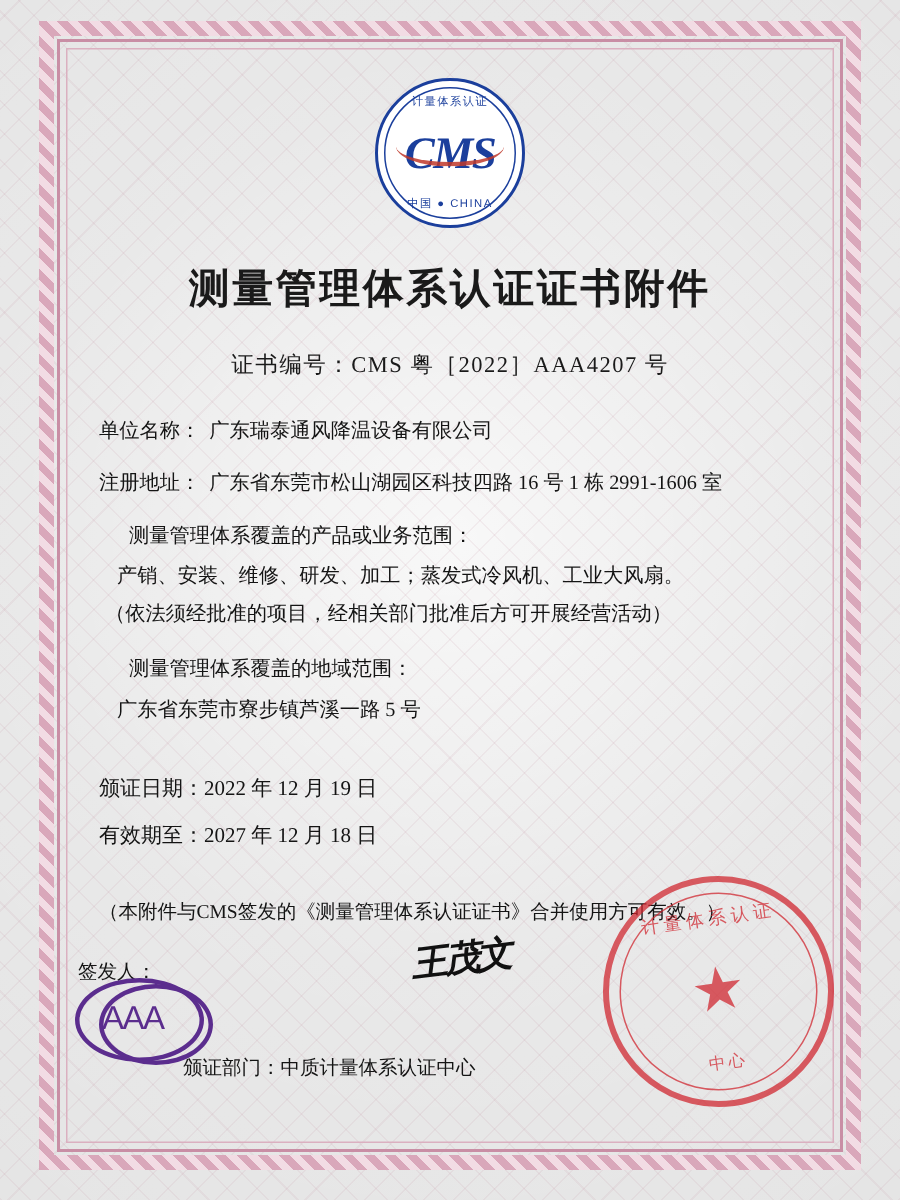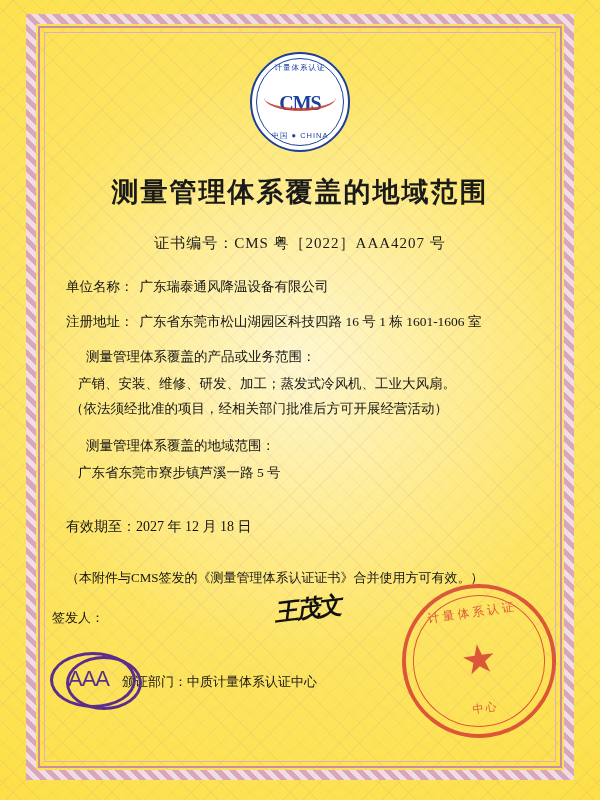--- a/index.html
+++ b/index.html
@@ -11,21 +11,21 @@
     width: 600px;
     height: 800px;
     font-family: "Liberation Serif", serif;
     overflow: hidden;
   }
 
   .certificate {
     position: relative;
     width: 600px;
     height: 800px;
-    background: #fde047;
+    background: #e5e5e5;
     box-sizing: border-box;
   }
 
   
   .bg-pattern {
     position: absolute;
     inset: 0;
     background-image:
       repeating-linear-gradient(45deg, rgba(190,130,150,0.10) 0 1px, transparent 1px 14px),
       repeating-linear-gradient(-45deg, rgba(190,130,150,0.10) 0 1px, transparent 1px 14px),
@@ -107,21 +107,22 @@
     font-size: 7.5px;
     color: #1b3f9c;
     letter-spacing: 1px;
     font-family: "Liberation Sans", sans-serif;
   }
   .logo-ring-top { top: 9px; }
   .logo-ring-bottom { bottom: 9px; }
   .logo-main {
     font-family: "Liberation Serif", serif;
     font-weight: bold;
-    font-size: 20px;
+    font-style: italic;
+    font-size: 30px;
     color: #1b3f9c;
     letter-spacing: -1px;
     margin-top: 2px;
   }
   .logo-swoosh {
     position: absolute;
     left: 12px;
     right: 12px;
     top: 30px;
     height: 24px;
@@ -311,50 +312,53 @@
 
     <div class="logo-wrap">
       <div class="logo">
         <div class="logo-ring-text logo-ring-top">计量体系认证</div>
         <div class="logo-swoosh"></div>
         <div class="logo-main">CMS</div>
         <div class="logo-ring-text logo-ring-bottom">中国 ● CHINA</div>
       </div>
     </div>
 
-    <div class="title">测量管理体系覆盖的地域范围</div>
+    <div class="title">测量管理体系认证证书附件</div>
 
     <div class="cert-no">证书编号：CMS 粤［2022］AAA4207 号</div>
 
     <div class="fields">
 
       <div class="field-row">
         <div class="field-label">单位名称：</div>
         <div class="field-value">广东瑞泰通风降温设备有限公司</div>
       </div>
 
       <div class="field-row">
         <div class="field-label">注册地址：</div>
-        <div class="field-value">广东省东莞市松山湖园区科技四路 16 号 1 栋 1601-1606 室</div>
+        <div class="field-value">广东省东莞市松山湖园区科技四路 16 号 1 栋 2991-1606 室</div>
       </div>
 
       <div class="block">
         <div class="block-label">测量管理体系覆盖的产品或业务范围：</div>
         <div class="block-value">产销、安装、维修、研发、加工；蒸发式冷风机、工业大风扇。</div>
         <div class="block-value sub">（依法须经批准的项目，经相关部门批准后方可开展经营活动）</div>
       </div>
 
       <div class="block">
         <div class="block-label">测量管理体系覆盖的地域范围：</div>
         <div class="block-value">广东省东莞市寮步镇芦溪一路 5 号</div>
       </div>
 
     </div>
 
     <div class="dates">
+      <div>
+        <span>颁证日期：</span><span>2022 年 12 月 19 日</span>
+      </div>
       <div>
         <span>有效期至：</span><span>2027 年 12 月 18 日</span>
       </div>
     </div>
 
     <div class="note">（本附件与CMS签发的《测量管理体系认证证书》合并使用方可有效。）</div>
 
     <div class="signer">
       <span>签发人：</span>
       <span class="signature">王茂文</span>

